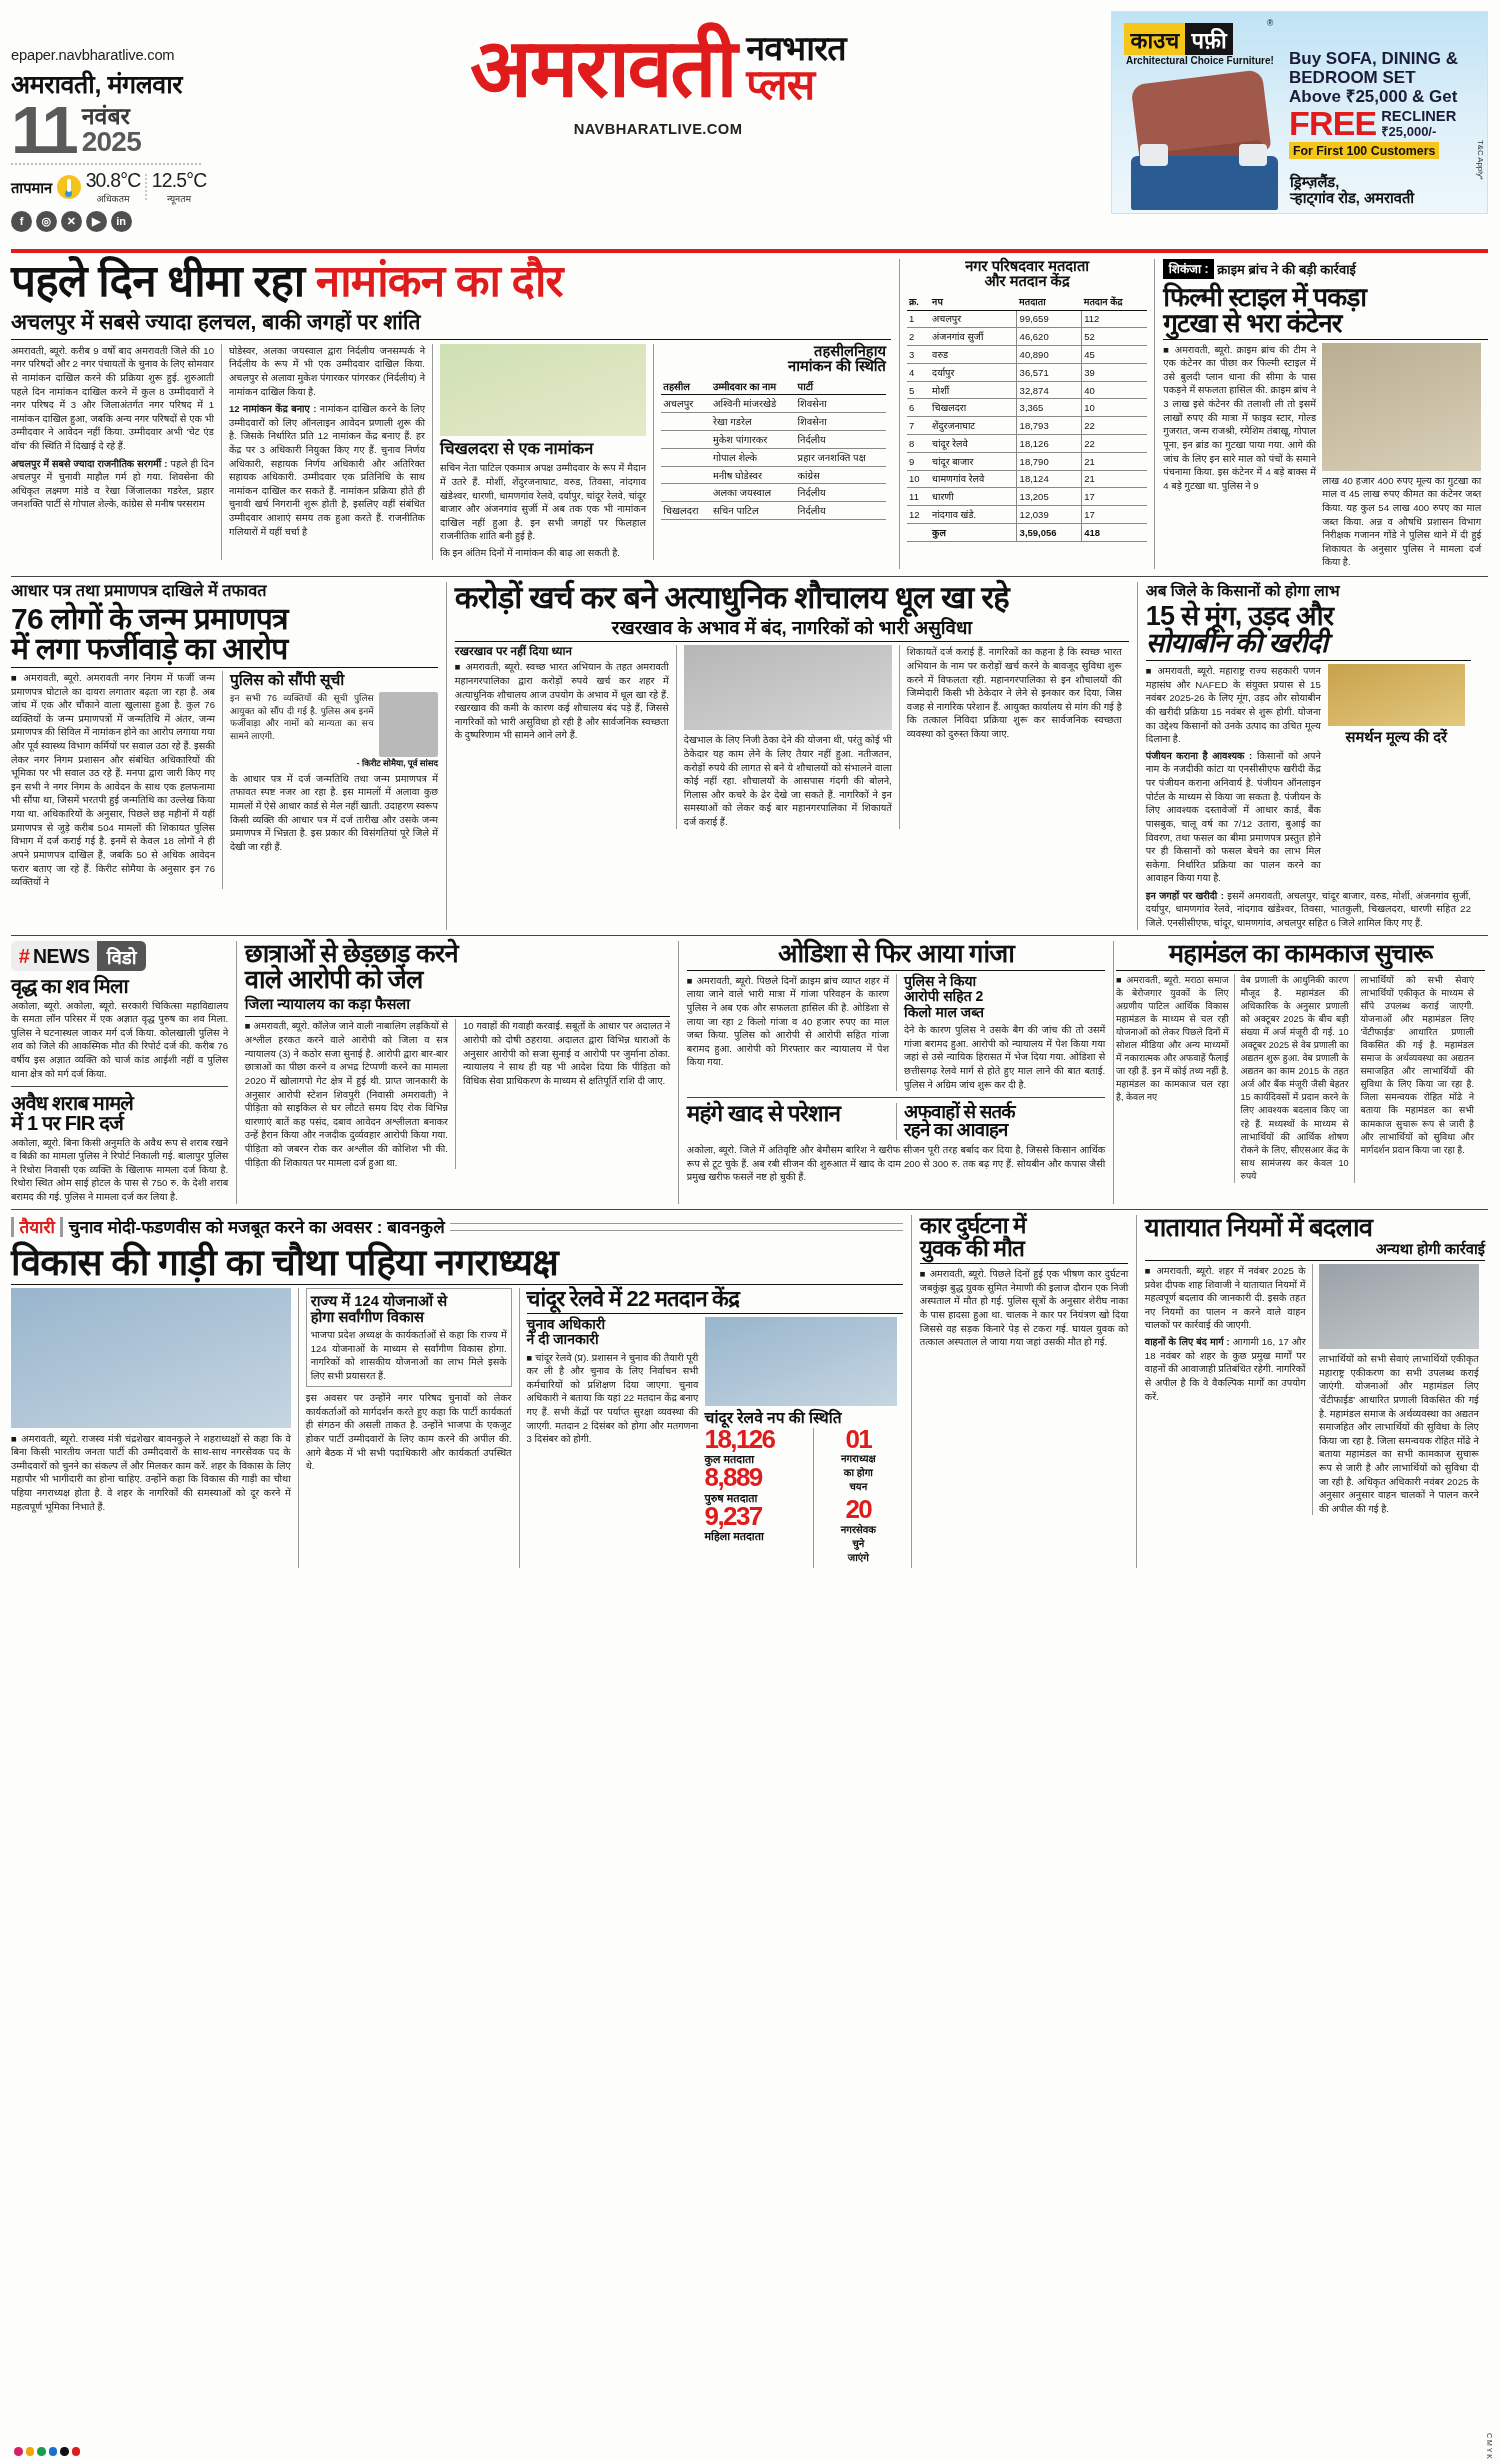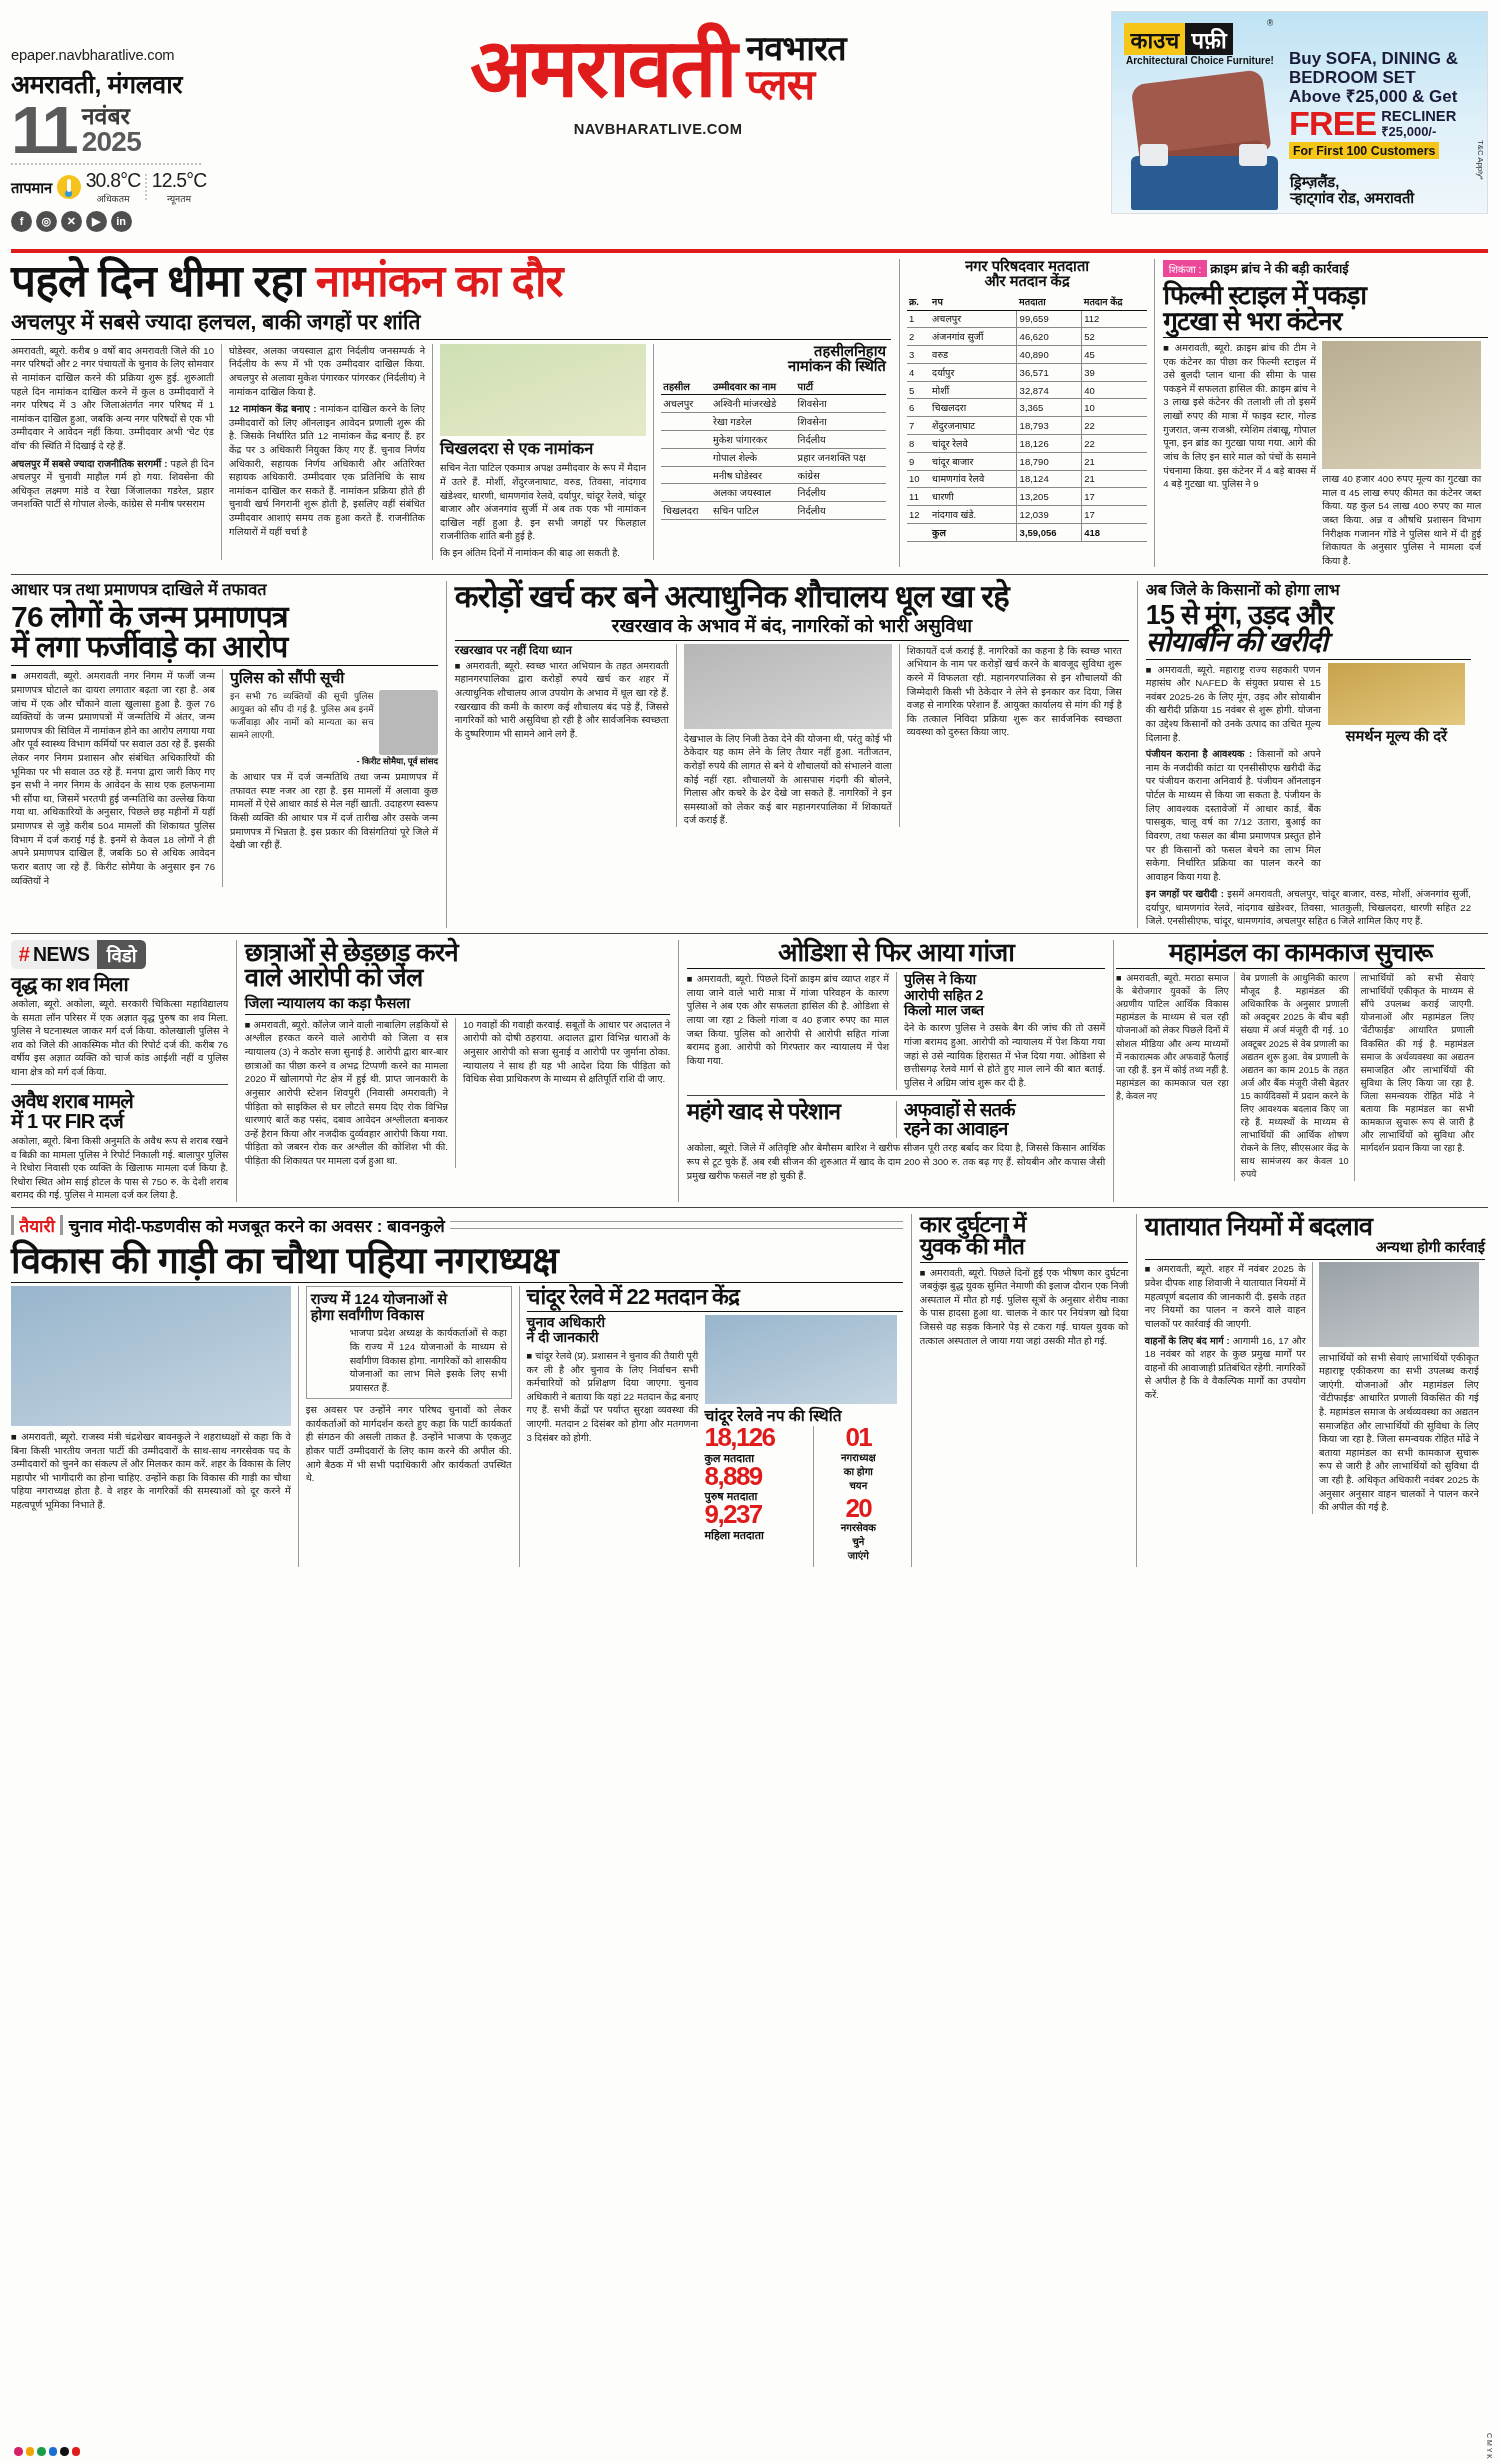--- a/index.html
+++ b/index.html
@@ -108,21 +108,21 @@
   .bignum { color:#e01b1b; font-weight:bold; letter-spacing:-1.6px; line-height:0.9; }
   .numrule { height:2.3px; background:#e01b1b; margin:1.6px 0 2.3px 0; }
   .numlabel { text-align:center; font-size:11.6px; font-weight:bold; }
 
   .prep-tag { display:flex; align-items:center; gap:5.4px; }
   .prep-tag .bar { width:3.1px; height:20px; background:#9a9a9a; }
   .prep-red { color:#e01b1b; font-weight:bold; font-size:17px; }
   .prep-txt { font-weight:bold; font-size:17px; }
   .prep-lines { flex:1; height:7.8px; border-top:1.6px solid #9a9a9a; border-bottom:1.6px solid #9a9a9a; }
 
-  .shik-head { background:#ec4899; color:#fff; font-weight:normal; font-size:10px; padding:1.6px 5.4px; display:inline-block;}
+  .shik-head { background:#000000; color:#fff; font-weight:bold; font-size:12px; padding:1.6px 5.4px; display:inline-block;}
   .pullbox { border:0.8px solid #999; padding:3.9px; font-size:9.3px; line-height:1.4; }
   .quote-face { width:59px; height:65px; background:#b9b9b9; border-radius:2.3px; flex:0 0 auto;}
 
   .cmyk { position:absolute; right:6.2px; bottom:3.1px; font-size:7px; color:#333; writing-mode:vertical-rl;}
   .dotsrow { display:flex; gap:3.1px; }
   .dotsrow i { width:8.5px; height:8.5px; border-radius:50%; display:block; }
 </style>
 </head>
 <body>
 
@@ -565,21 +565,21 @@
       <div class="thin-rule"></div>
       <div class="cols" style="margin-top:3.1px;">
         <div style="width:287px; padding-right:7px;">
           <div class="photo blue" style="height:140px;"></div>
           <div class="body-txt" style="margin-top:3.9px;">■ अमरावती, ब्यूरो. राजस्व मंत्री चंद्रशेखर बावनकुले ने शहराध्यक्षों से कहा कि वे बिना किसी भारतीय जनता पार्टी की उम्मीदवारों के साथ-साथ नगरसेवक पद के उम्मीदवारों को चुनने का संकल्प लें और मिलकर काम करें. शहर के विकास के लिए महापौर भी भागीदारी का होना चाहिए. उन्होंने कहा कि विकास की गाड़ी का चौथा पहिया नगराध्यक्ष होता है. वे शहर के नागरिकों की समस्याओं को दूर करने में महत्वपूर्ण भूमिका निभाते हैं.</div>
         </div>
         <div class="col-rule" style="width:221px; padding:0 7px;">
           <div class="pullbox">
             <div class="sub" style="font-size:14.7px; white-space:pre-line;">राज्य में 124 योजनाओं से
 होगा सर्वांगीण विकास</div>
-            <div class="body-txt" style="margin-top:3.1px;margin-left:39px;">भाजपा प्रदेश अध्यक्ष के कार्यकर्ताओं से कहा कि राज्य में 124 योजनाओं के माध्यम से सर्वांगीण विकास होगा. नागरिकों को शासकीय योजनाओं का लाभ मिले इसके लिए सभी प्रयासरत हैं.</div>
+            <div class="body-txt" style="margin-top:3.1px;">भाजपा प्रदेश अध्यक्ष के कार्यकर्ताओं से कहा कि राज्य में 124 योजनाओं के माध्यम से सर्वांगीण विकास होगा. नागरिकों को शासकीय योजनाओं का लाभ मिले इसके लिए सभी प्रयासरत हैं.</div>
           </div>
           <div class="body-txt" style="margin-top:3.9px;">इस अवसर पर उन्होंने नगर परिषद चुनावों को लेकर कार्यकर्ताओं को मार्गदर्शन करते हुए कहा कि पार्टी कार्यकर्ता ही संगठन की असली ताकत है. उन्होंने भाजपा के एकजुट होकर पार्टी उम्मीदवारों के लिए काम करने की अपील की. आगे बैठक में भी सभी पदाधिकारी और कार्यकर्ता उपस्थित थे.</div>
         </div>
         <div class="col-rule" style="width:385px; padding-left:7px;">
           <div class="hl" style="font-size:22px;">चांदूर रेलवे में 22 मतदान केंद्र</div>
           <div class="thin-rule"></div>
           <div class="cols">
             <div style="width:178px; padding-right:6.2px;">
               <div class="sub" style="font-size:14px; white-space:pre-line;">चुनाव अधिकारी
 ने दी जानकारी</div>

